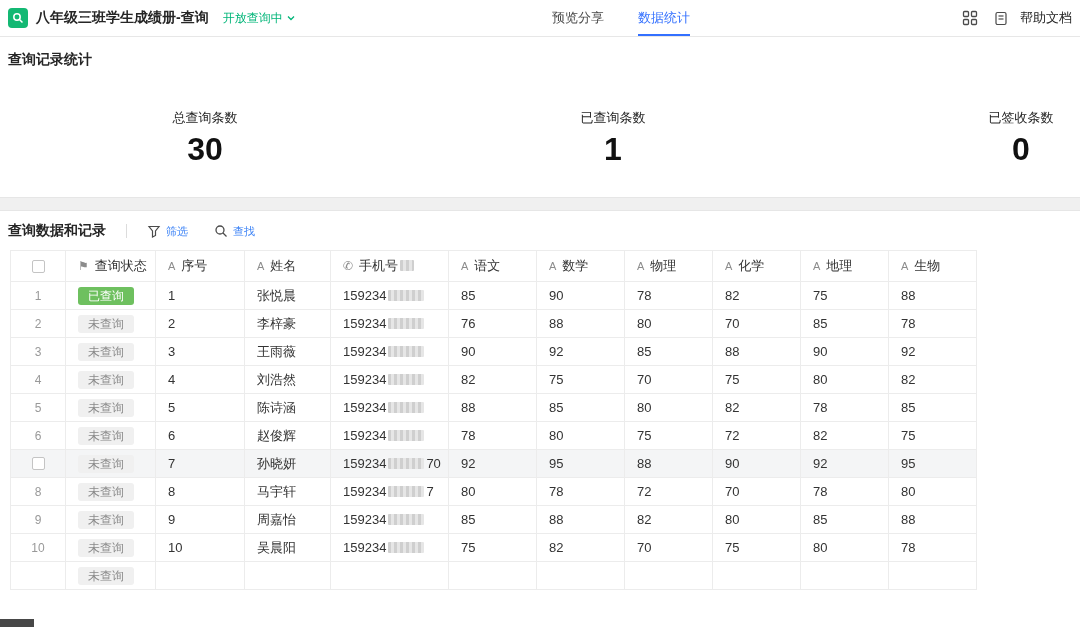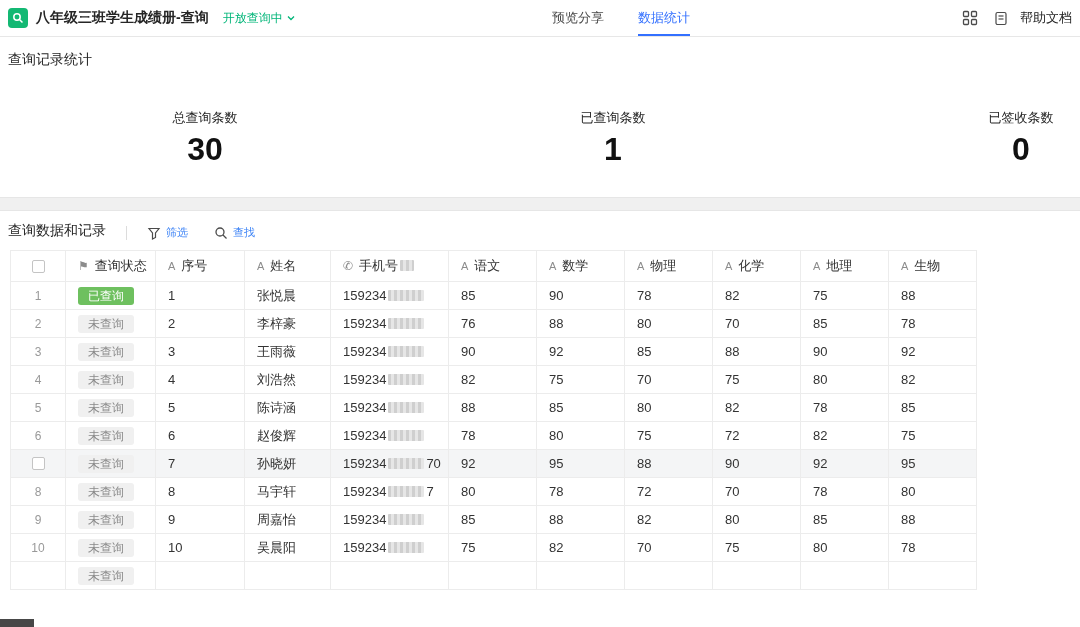--- a/index.html
+++ b/index.html
@@ -17,31 +17,31 @@
     font-size:12px;cursor:pointer;white-space:nowrap}
   .tabs{position:absolute;left:552px;top:0;height:100%;display:flex;gap:34px}
   .tab{position:relative;display:flex;align-items:center;font-size:13px;color:#4a4a4a;cursor:pointer;white-space:nowrap}
   .tab.active{color:var(--blue,#3370ff)}
   .tab.active::after{content:"";position:absolute;left:0;right:0;bottom:0;height:2px;background:var(--blue,#3370ff)}
   .top-right{margin-left:auto;display:flex;align-items:center;gap:16px;padding-right:2px}
   .help{display:flex;align-items:center;gap:12px;font-size:13px;color:#262626;cursor:pointer;white-space:nowrap}
 
   
   .stats-section{height:160px;background:#fff}
-  .section-title{font-size:14px;font-weight:400;padding:14px 0 0 8px;white-space:nowrap}
+  .section-title{font-size:14px;font-weight:700;padding:14px 0 0 8px;white-space:nowrap}
   .stats-items{position:relative;height:100px;margin-top:40px}
   .stat{position:absolute;transform:translateX(-50%);text-align:center;white-space:nowrap}
   .stat-label{font-size:13px;color:#262626}
   .stat-value{font-size:32px;font-weight:700;margin-top:4px;color:#111}
   .s1{left:205px}.s2{left:613px}.s3{left:1021px}
 
   .band{height:14px;background:#f0f0f0;border-top:1px solid #e6e6e6;border-bottom:1px solid #e6e6e6}
 
   
-  .records-header{display:flex;align-items:flex-end;padding:11px 8px 10px}
+  .records-header{display:flex;align-items:center;padding:11px 8px 10px}
   .records-header .section-title{padding:0}
   .vsep{width:1px;height:14px;background:#dcdcdc;margin:0 20px}
   .toolbtn{display:flex;align-items:center;gap:5px;font-size:11px;color:#3b82f6;cursor:pointer;margin-right:26px;white-space:nowrap}
 
   table{border-collapse:collapse;table-layout:fixed;width:966px;margin-left:10px;background:#fff}
   th,td{border:1px solid #ececec;font-weight:400;text-align:left;padding:0 0 0 12px;white-space:nowrap;overflow:hidden}
   th{height:31px;font-size:13px;color:#333}
   td{height:28px;font-size:13px;color:#333}
   .idx-col{text-align:center;padding:0}
   .row-index{font-size:12px;color:#999}

